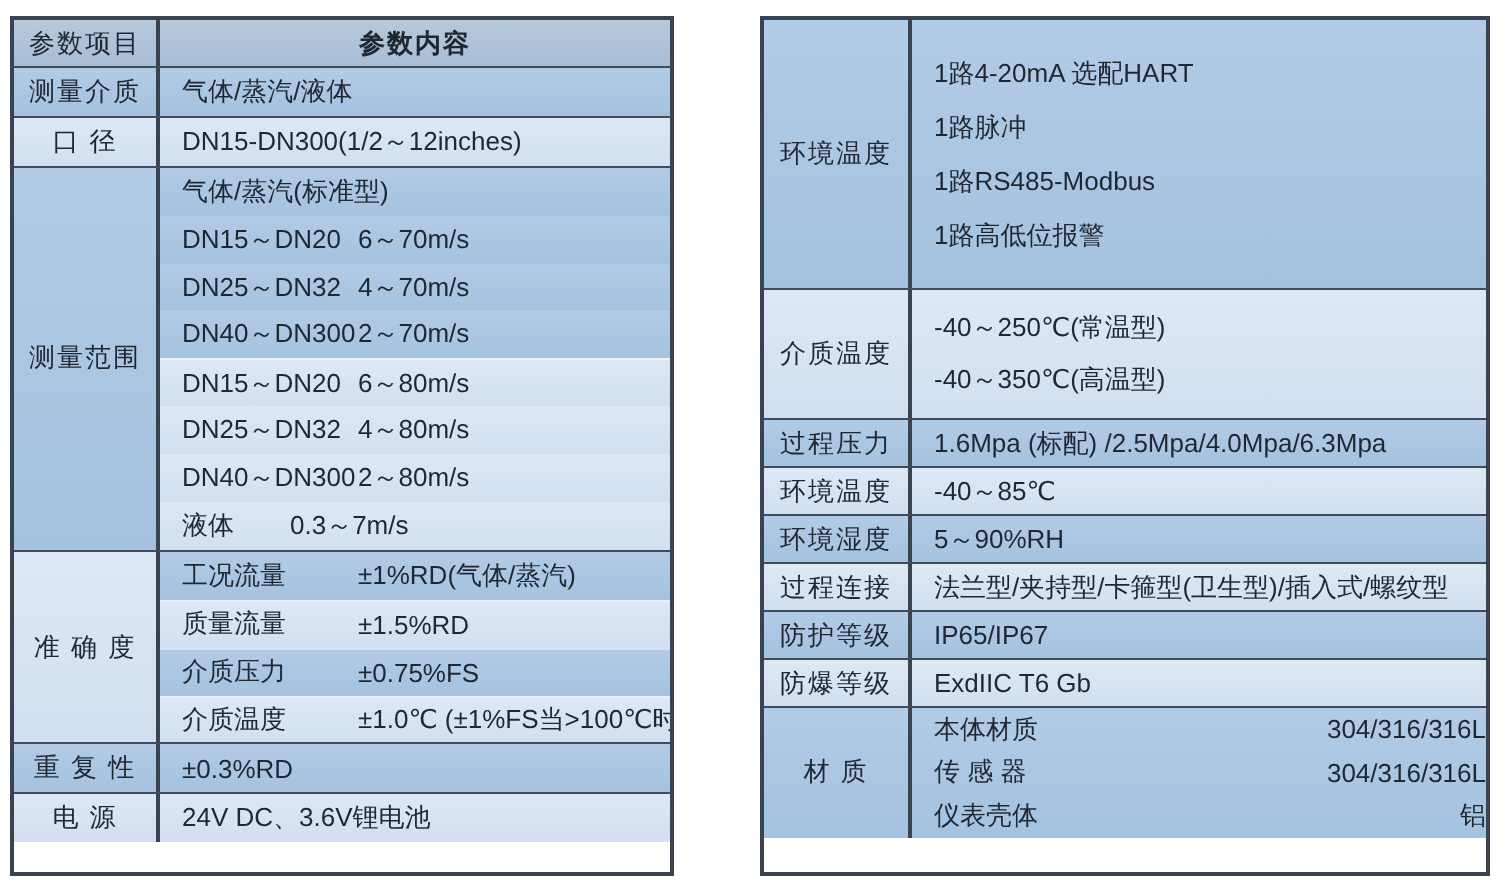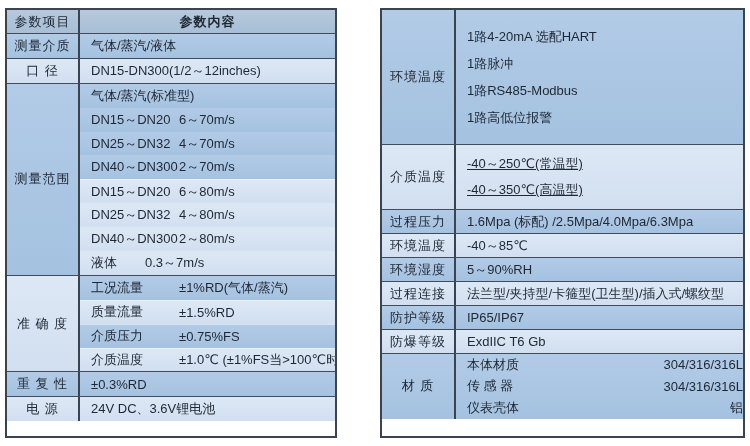--- a/index.html
+++ b/index.html
@@ -32,21 +32,21 @@
     border-right:2px solid #3a4451;text-align:center;letter-spacing:1px;}
   #rtable .lbl{width:74px;flex-basis:74px;}
   .vals{flex:1;display:flex;flex-direction:column;justify-content:center;min-width:0;}
   .line{display:flex;align-items:center;padding-left:11px;white-space:nowrap;}
   .line.sep{border-top:1px solid rgba(255,255,255,0.55);}
   #ltable .line{height:23.9px;}
   #rtable .line{height:23px;}
   
   #rtable .sec-sig .vals{padding:13px 0;}
   #rtable .sec-sig .line{height:27px;}
-  #rtable .sec-temp .vals{padding:6px 0;text-decoration:underline;}
+  #rtable .sec-temp .vals{padding:6px 0;}
   #rtable .sec-temp .line{height:26px;}
   #rtable .sec-mat .line{height:21.6px;justify-content:space-between;}
   
   .c1{display:inline-block;min-width:88px;}
   .c1.narrow{min-width:54px;}
 </style>
 </head>
 <body>
 
 <div class="tbl" id="ltable">

